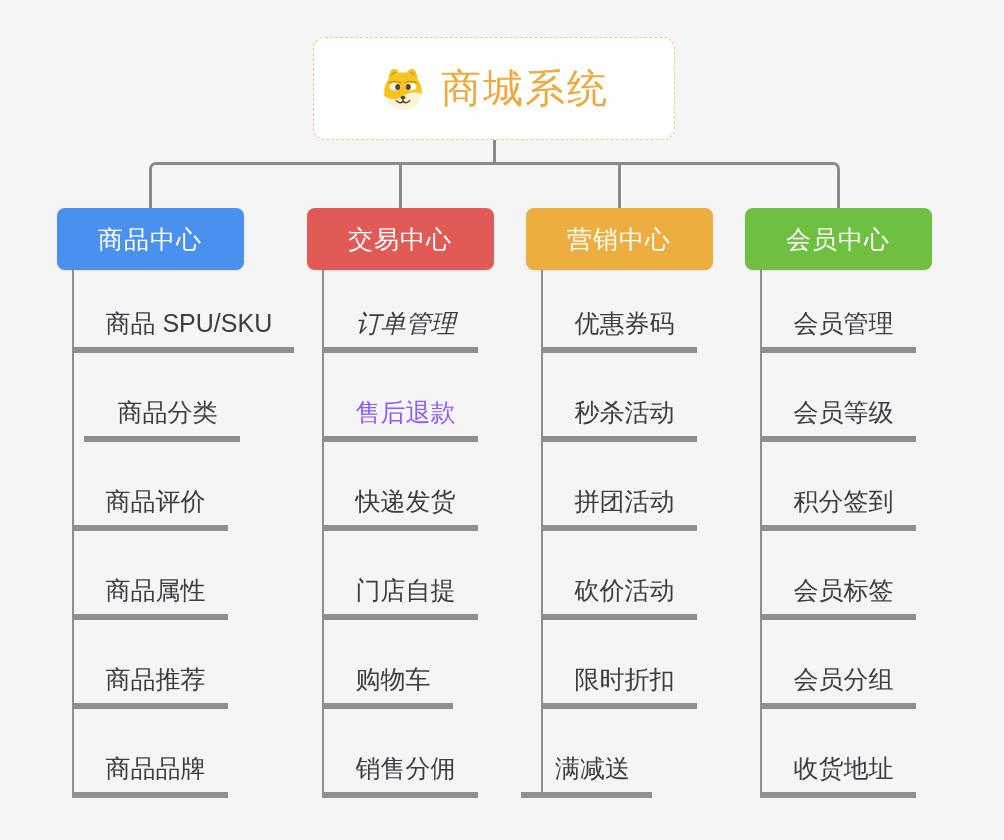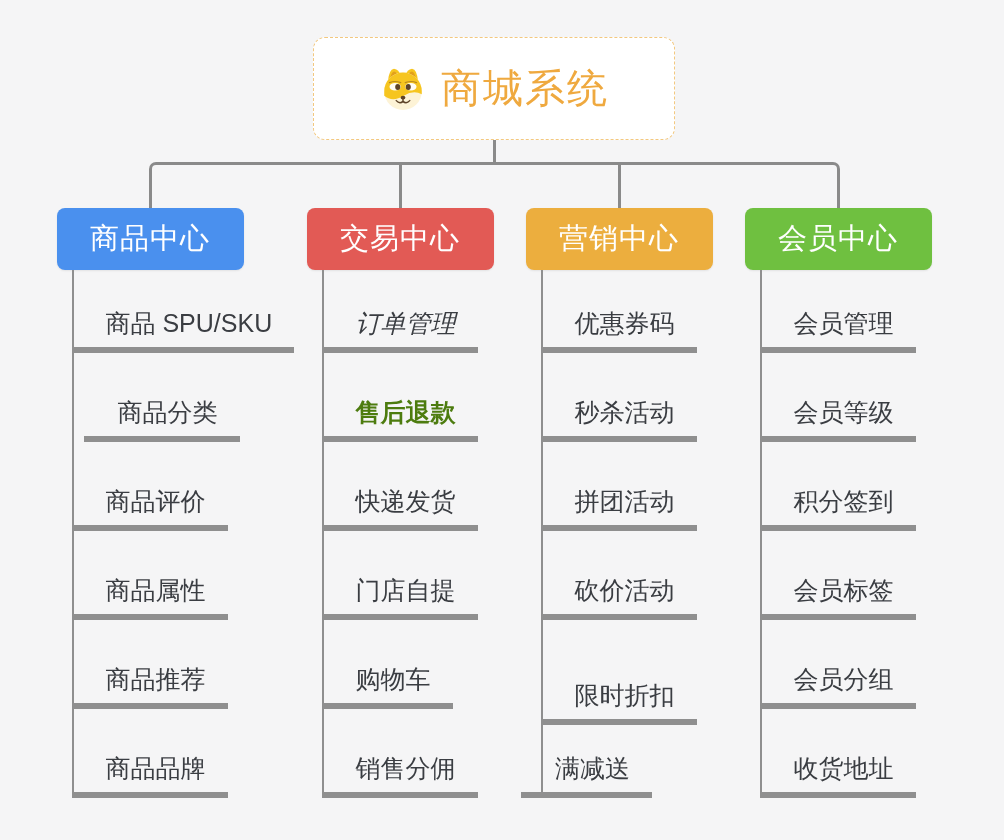--- a/index.html
+++ b/index.html
@@ -57,21 +57,21 @@
     box-sizing: border-box;
     border-radius: 8px;
     display: flex;
     align-items: center;
     justify-content: center;
     cursor: pointer;
     box-shadow: 0 1px 2px rgba(0,0,0,0.08);
   }
   .branch-label {
     color: #ffffff;
-    font-size: 29px;
+    font-size: 25px;
     letter-spacing: 1px;
   }
 
   
   .trunk {
     position: absolute;
     width: 2px;
     background: #8F8F8F;
   }
   .leaf {
@@ -165,21 +165,21 @@
     <div class="branch-header" style="left: 306.5px; top: 208px; background: rgb(226, 90, 85);">
       <span class="branch-label">交易中心</span>
     </div>
     <div class="trunk" style="left: 321.5px; top: 270px; height: 528px; background: rgb(143, 143, 143);"></div>
 
   <div class="leaf" style="left: 321.5px; top: 307px; border-bottom-color: rgb(143, 143, 143);">
     <span class="leaf-label" style="color: rgb(58, 61, 66); font-style: italic;">订单管理</span>
   </div>
 
   <div class="leaf" style="left: 321.5px; top: 396px; border-bottom-color: rgb(143, 143, 143);">
-    <span class="leaf-label" style="color: #4d7c0f; font-weight: bold;">售后退款</span>
+    <span class="leaf-label" style="color: #8b5cf6;">售后退款</span>
   </div>
 
   <div class="leaf" style="left: 321.5px; top: 485px; border-bottom-color: rgb(143, 143, 143);">
     <span class="leaf-label" style="color: rgb(58, 61, 66);">快递发货</span>
   </div>
 
   <div class="leaf" style="left: 321.5px; top: 574px; border-bottom-color: rgb(143, 143, 143);">
     <span class="leaf-label" style="color: rgb(58, 61, 66);">门店自提</span>
   </div>
 
@@ -207,21 +207,21 @@
   </div>
 
   <div class="leaf" style="left: 540.5px; top: 485px; border-bottom-color: rgb(143, 143, 143);">
     <span class="leaf-label" style="color: rgb(58, 61, 66);">拼团活动</span>
   </div>
 
   <div class="leaf" style="left: 540.5px; top: 574px; border-bottom-color: rgb(143, 143, 143);">
     <span class="leaf-label" style="color: rgb(58, 61, 66);">砍价活动</span>
   </div>
 
-  <div class="leaf" style="left: 540.5px; top: 663px; border-bottom-color: rgb(143, 143, 143); margin-top: 16px;">
+  <div class="leaf" style="left: 540.5px; top: 663px; border-bottom-color: rgb(143, 143, 143);">
     <span class="leaf-label" style="color: rgb(58, 61, 66);">限时折扣</span>
   </div>
 
   <div class="leaf" style="left: 521px; top: 752px; border-bottom-color: rgb(143, 143, 143);">
     <span class="leaf-label" style="color: rgb(58, 61, 66);">满减送</span>
   </div>
 </div>
 
   <div class="branch">
     <div class="branch-header" style="left: 744.5px; top: 208px; background: rgb(111, 192, 64);">

